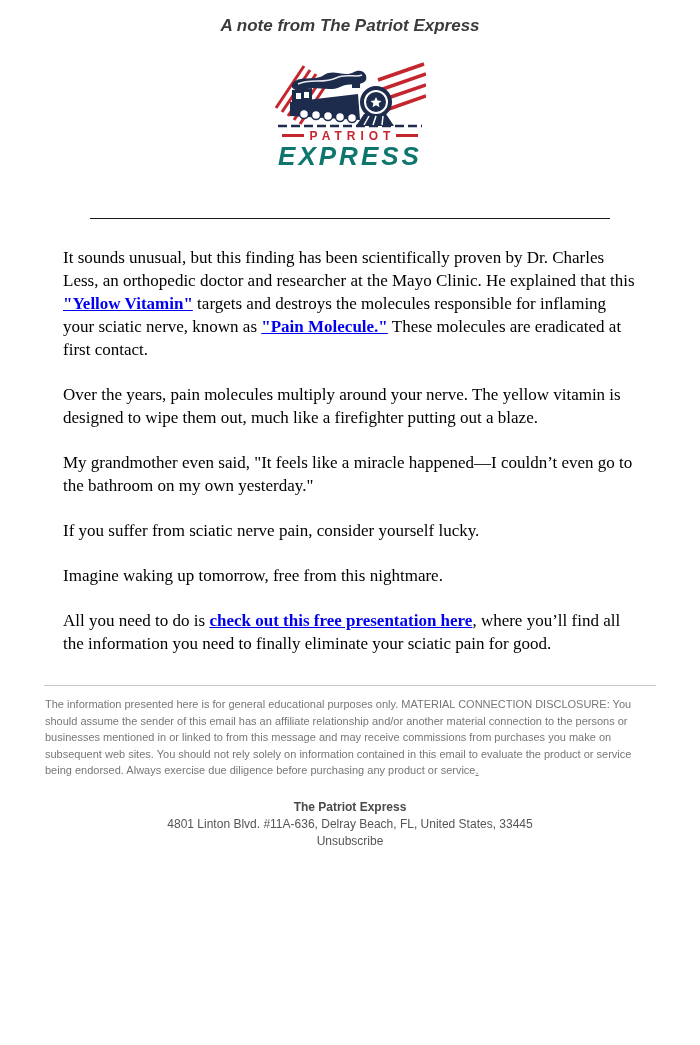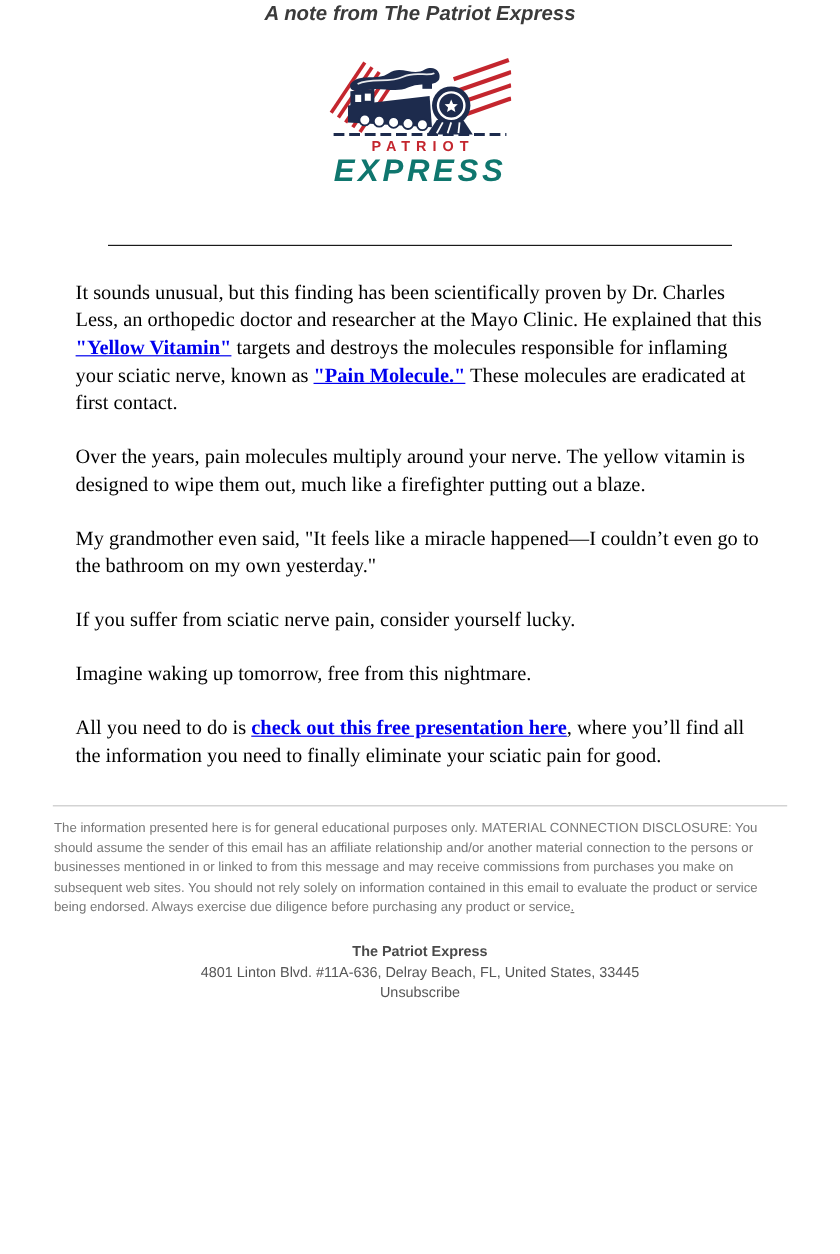--- a/index.html
+++ b/index.html
@@ -3,35 +3,36 @@
 <meta charset="utf-8">
 <style>
   html, body { margin: 0; padding: 0; background: #ffffff; }
   body {
     width: 700px;
     margin: 0 auto;
     font-family: "Liberation Sans", sans-serif;
   }
 
   .note-title {
+    padding-top: 14px;
     text-align: center;
     font-family: "Liberation Sans", sans-serif;
     font-style: italic;
     font-weight: bold;
     font-size: 17px;
     line-height: 24px;
     color: #3b3b3b;
   }
 
   
   .logo { width: 152px; margin: 24px auto 0; }
   .logo svg { display: block; }
   .patriot-row {
     display: flex; align-items: center; justify-content: center;
-    margin-top: 1px; height: 13px; flex-direction: column;
+    margin-top: 1px; height: 13px;
   }
   .patriot-text {
     font-weight: bold; font-size: 12px; letter-spacing: 5px;
     color: #c4262e; margin: 0 1px 0 6px; white-space: nowrap;
   }
   .patriot-dash { width: 22px; height: 3px; background: #c4262e; }
   .express-text {
     text-align: center;
     font-style: italic; font-weight: 800; font-size: 26px;
     letter-spacing: 3px; color: #0f766e; line-height: 28px;

